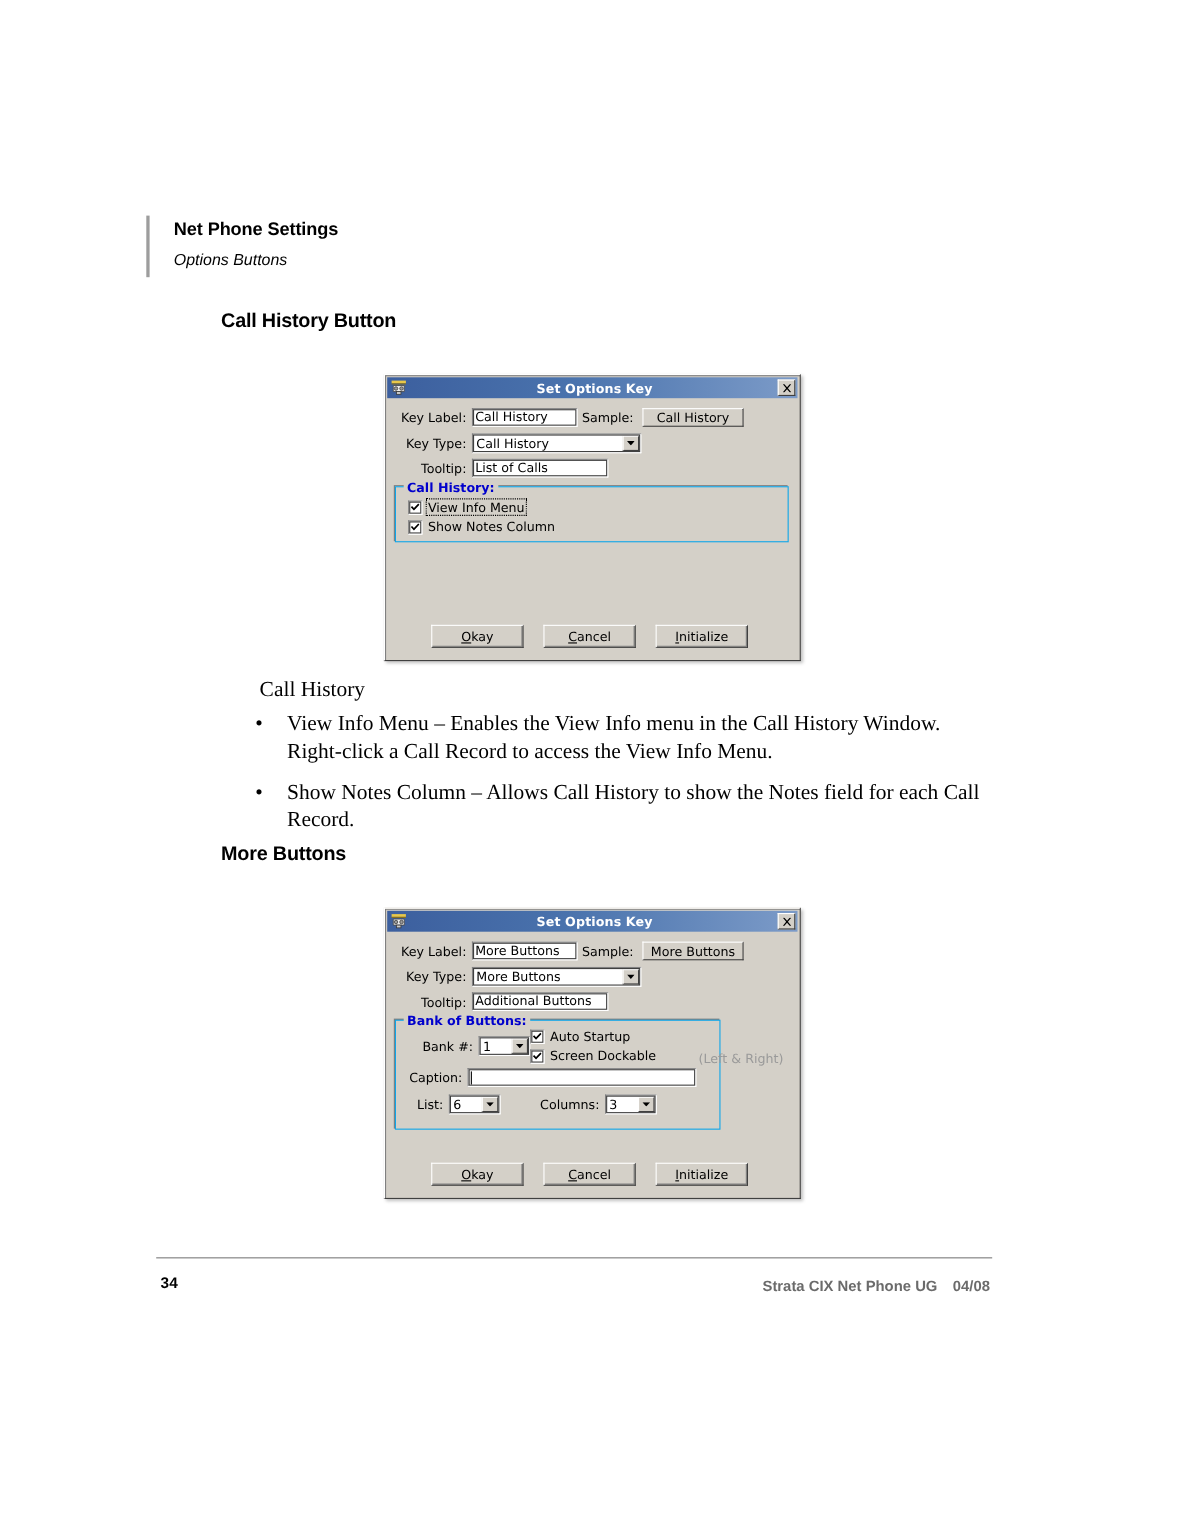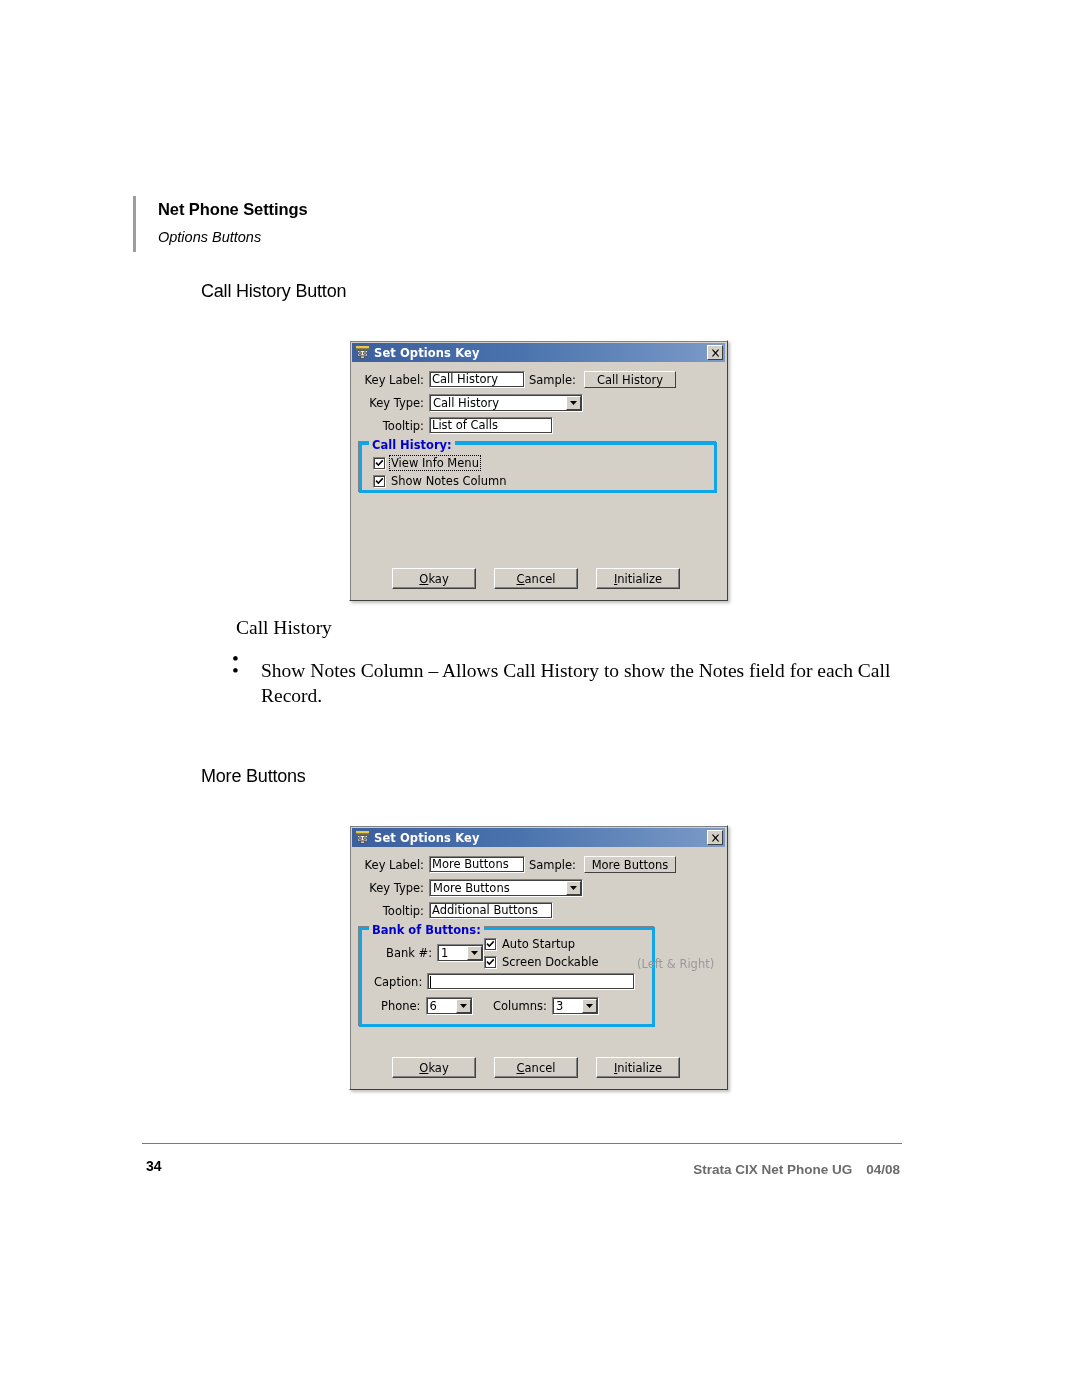--- a/index.html
+++ b/index.html
@@ -38,21 +38,21 @@
     font-style: italic;
     line-height: 1;
     padding-top: 12px;
   }
 
   
   .heading {
     position: absolute;
     left: 201px;
     font-size: 18px;
-    font-weight: normal;
+    font-weight: bold;
     letter-spacing: -0.2px;
   }
   #heading-call-history { top: 281px; }
   #heading-more-buttons { top: 766px; }
 
   
   .body-text {
     position: absolute;
     font-family: "Liberation Serif", serif;
     font-size: 19.5px;
@@ -131,20 +131,21 @@
   #dialog-call-history { left: 349px; top: 340px; height: 261px; }
   #dialog-more-buttons { left: 349px; top: 825px; height: 265px; }
 
   .titlebar {
     height: 19px;
     background: linear-gradient(to right, #3c5f9e 0%, #4a73ad 45%, #7c9bc8 100%);
     display: flex;
     align-items: center;
     padding: 0 2px 0 3px;
     position: relative;
+    text-align: center;
   }
   .title-icon {
     width: 15px;
     height: 15px;
     margin-right: 4px;
     flex: 0 0 auto;
     position: relative;
     top: 0px;
   }
   .title-text {
@@ -255,21 +256,21 @@
     justify-content: center;
     font-size: 11.5px;
     color: #000;
     padding: 0 6px;
     font-family: "DejaVu Sans", sans-serif;
   }
 
   
   .groupbox {
     position: absolute;
-    border: 3px solid #0ea5e9;
+    border: 1px solid #0ea5e9;
     box-shadow: -1px -1px 0 0 #808080;
     box-sizing: border-box;
   }
   .groupbox-label {
     position: absolute;
     top: -7px;
     left: 7px;
     background: #d4d0c8;
     padding: 0 3px;
     color: #0000cc;
@@ -452,20 +453,21 @@
     </div>
 
   </div>
 </div>
 
 <div class="body-text" id="para-call-history">Call History</div>
 
 <div class="bullet-list">
   <div class="bullet-item">
     <span class="bullet-dot">•</span>
+    <span>View Info Menu – Enables the View Info menu in the Call History Window. Right-click a Call Record to access the View Info Menu.</span>
   </div>
   <div class="bullet-item">
     <span class="bullet-dot">•</span>
     <span>Show Notes Column – Allows Call History to show the Notes field for each Call Record.</span>
   </div>
 </div>
 
 <div class="heading" id="heading-more-buttons">More Buttons</div>
 
 <div class="dialog" id="dialog-more-buttons">
@@ -554,21 +556,21 @@
 
       <div class="field-row" style="left:12px; top:43px;">
         <span class="field-label">Caption:</span>
         <span class="textbox" style="width:208px; margin-left:5px; display:flex; align-items:center;">
             <span class="caret"></span>
             <span></span>
           </span>
       </div>
 
       <div class="field-row" style="left:19px; top:67px;">
-        <span class="field-label">Phone:</span>
+        <span class="field-label">List:</span>
         <span class="combobox" style="width:47px; margin-left:5px;">
           <span>6</span>
           <span class="combo-arrow">
             <svg width="7" height="4" viewBox="0 0 7 4">
                 <path d="M0 0 L7 0 L3.5 4 Z" fill="#000"></path>
               </svg>
           </span>
         </span>
       </div>
       <div class="field-row" style="left:131px; top:67px;">

